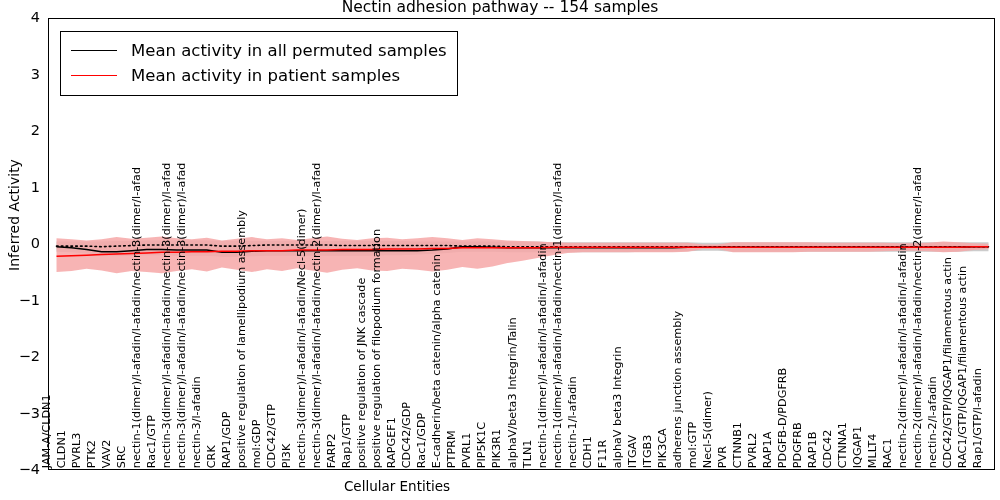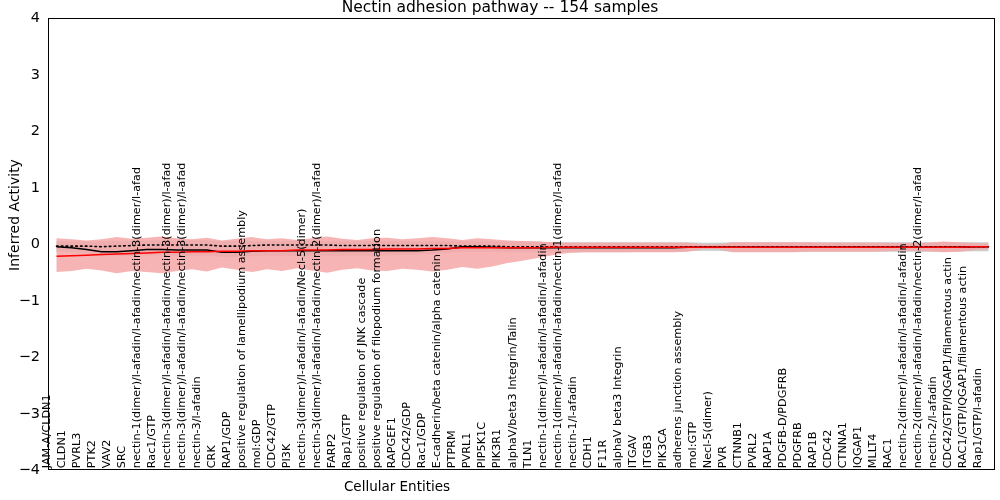--- a/index.html
+++ b/index.html
@@ -199,14 +199,24 @@
       <div class="xcat" style="left: 860.325px;">nectin-2(dimer)/l-afadin/l-afadin/l-afadin</div>
       <div class="xcat" style="left: 875.357px;">nectin-2(dimer)/l-afadin/l-afadin/nectin-2(dimer/l-afad</div>
       <div class="xcat" style="left: 890.389px;">nectin-2/l-afadin</div>
       <div class="xcat" style="left: 905.421px;">CDC42/GTP/IQGAP1/filamentous actin</div>
       <div class="xcat" style="left: 920.452px;">RAC1/GTP/IQGAP1/filamentous actin</div>
       <div class="xcat" style="left: 935.484px;">Rap1/GTP/l-afadin</div>
     </div>
 
   <div id="xlabel">Cellular Entities</div>
 
+  <div id="legend">
+    <div class="legrow">
+      <span class="legline"></span>
+      <span class="legtext">Mean activity in all permuted samples</span>
+    </div>
+    <div class="legrow">
+      <span class="legline red"></span>
+      <span class="legtext">Mean activity in patient samples</span>
+    </div>
+  </div>
 
 </div>
 
 </body></html>

